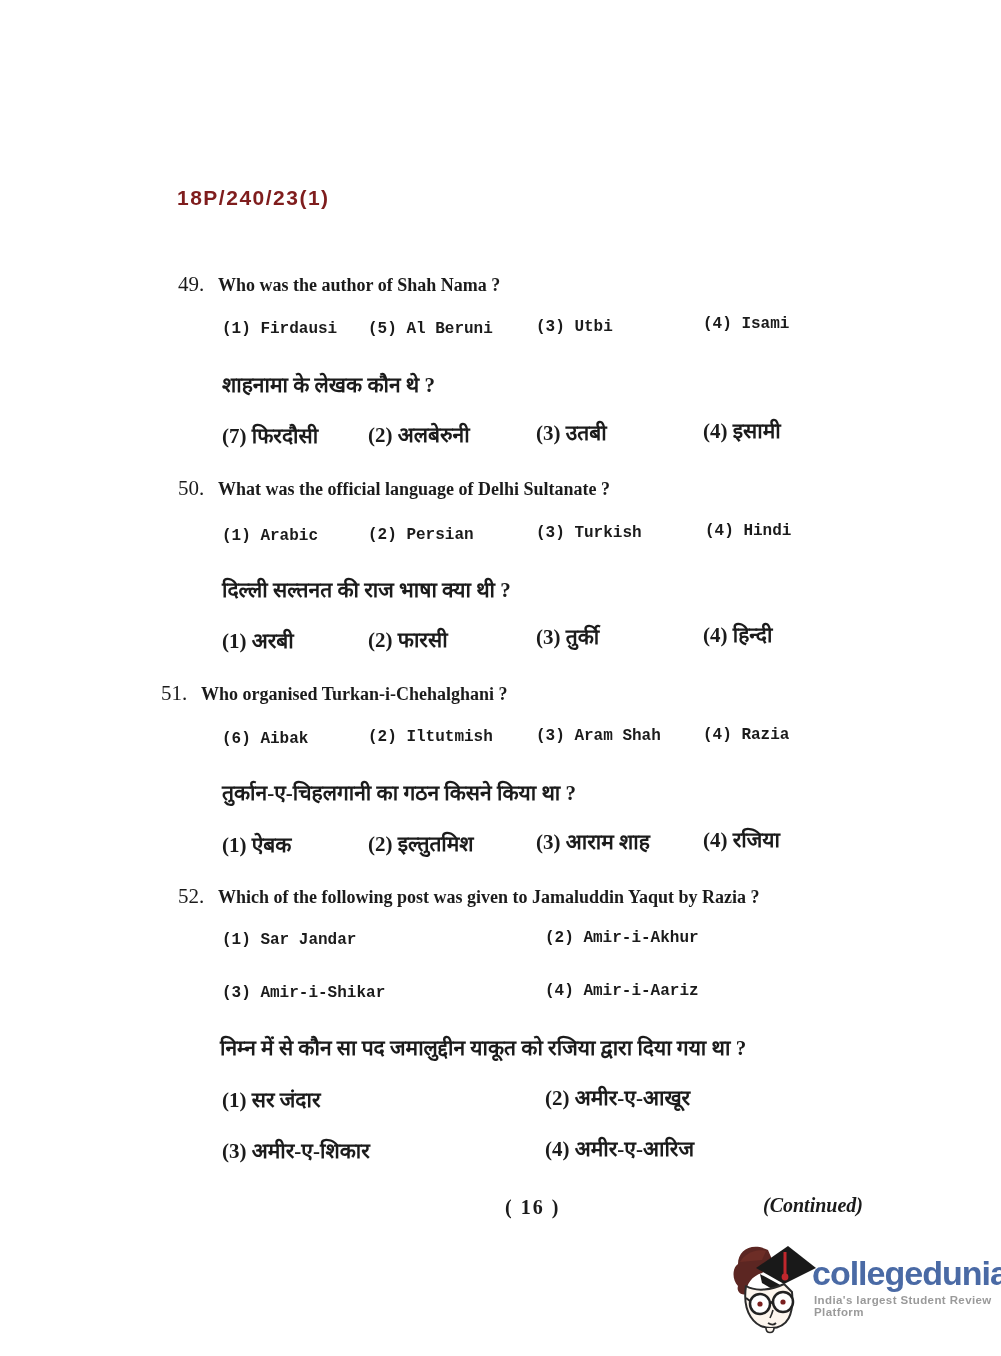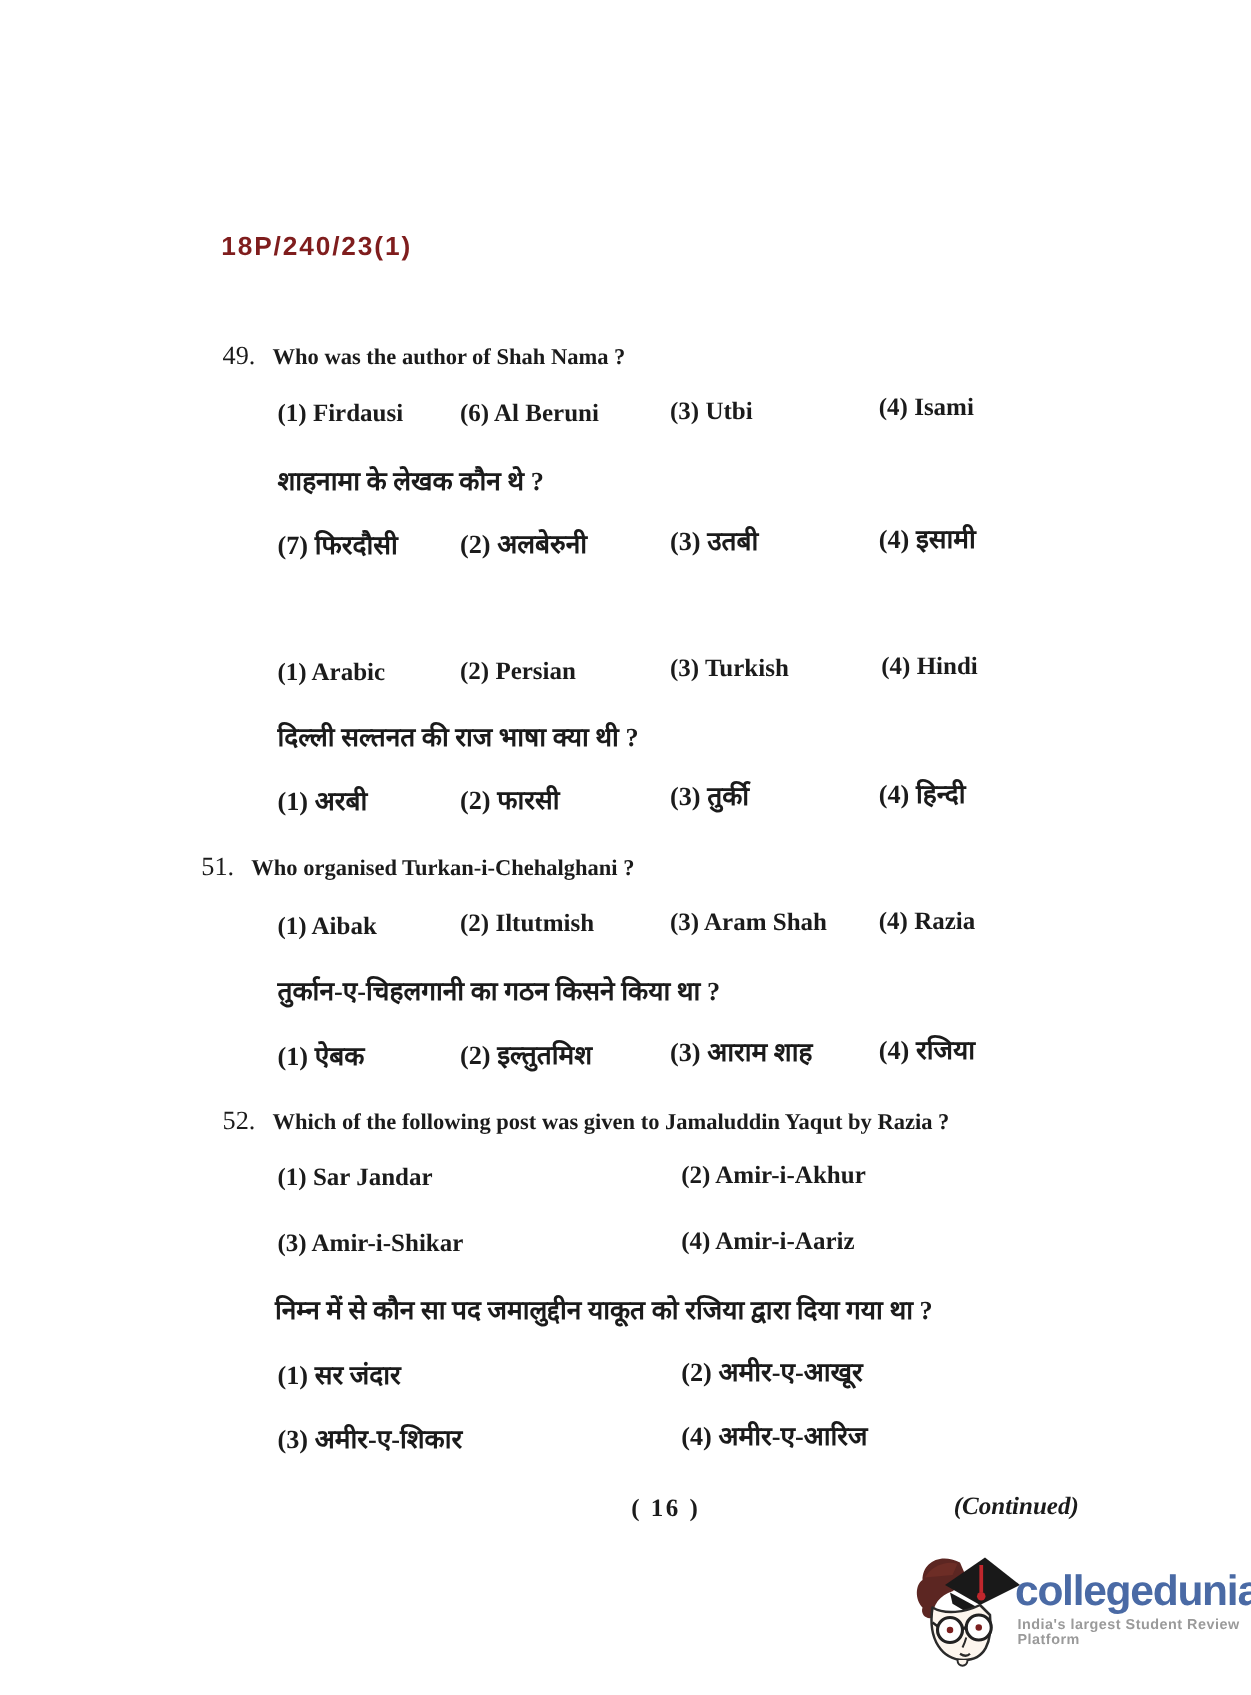--- a/index.html
+++ b/index.html
@@ -32,21 +32,22 @@
     font-size: 21px;
     display: inline-block;
     width: 40px;
   }
   .qtext {
     font-weight: 700;
     font-size: 18px;
   }
   .opt {
     font-weight: 700;
-    font-size: 20px;
+    font-size: 16px;
+    font-family: Liberation Mono, monospace;
   }
   .hi {
     font-weight: 700;
     font-size: 21px;
     font-family: "Liberation Serif", "DejaVu Serif", serif;
   }
 
   .footer-page { font-weight: 700; font-size: 20px; letter-spacing: 2px; }
   .footer-cont { font-weight: 700; font-style: italic; font-size: 20px; }
 
@@ -89,45 +90,48 @@
 <body>
 
 <div class="page">
 
   <div class="abs header-code" style="left:177px; top:186px">18P/240/23(1)</div>
 
   <div class="abs" style="left:178px; top:272px">
     <span class="qnum">49.</span><span class="qtext">Who was the author of Shah Nama ?</span>
   </div>
   <span class="abs opt" style="left:222px; top:320px">(1) Firdausi</span>
-  <span class="abs opt" style="left:368px; top:320px">(6) Al Beruni</span>
+  <span class="abs opt" style="left:368px; top:320px">(5) Al Beruni</span>
   <span class="abs opt" style="left:536px; top:318px">(3) Utbi</span>
   <span class="abs opt" style="left:703px; top:315px">(4) Isami</span>
 
   <span class="abs hi" style="left:222px; top:370px">शाहनामा के लेखक कौन थे ?</span>
   <span class="abs opt hi" style="left:222px; top:421px">(7) फिरदौसी</span>
   <span class="abs opt hi" style="left:368px; top:420px">(2) अलबेरुनी</span>
   <span class="abs opt hi" style="left:536px; top:418px">(3) उतबी</span>
   <span class="abs opt hi" style="left:703px; top:416px">(4) इसामी</span>
 
+  <div class="abs" style="left:178px; top:476px">
+    <span class="qnum">50.</span><span class="qtext">What was the official language of Delhi Sultanate ?</span>
+  </div>
   <span class="abs opt" style="left:222px; top:527px">(1) Arabic</span>
   <span class="abs opt" style="left:368px; top:526px">(2) Persian</span>
   <span class="abs opt" style="left:536px; top:524px">(3) Turkish</span>
   <span class="abs opt" style="left:705px; top:522px">(4) Hindi</span>
 
   <span class="abs hi" style="left:222px; top:575px">दिल्ली सल्तनत की राज भाषा क्या थी ?</span>
   <span class="abs opt hi" style="left:222px; top:626px">(1) अरबी</span>
   <span class="abs opt hi" style="left:368px; top:625px">(2) फारसी</span>
   <span class="abs opt hi" style="left:536px; top:622px">(3) तुर्की</span>
   <span class="abs opt hi" style="left:703px; top:620px">(4) हिन्दी</span>
 
   <div class="abs" style="left:161px; top:681px">
     <span class="qnum">51.</span><span class="qtext">Who organised Turkan-i-Chehalghani ?</span>
   </div>
-  <span class="abs opt" style="left:222px; top:730px">(1) Aibak</span>
+  <span class="abs opt" style="left:222px; top:730px">(6) Aibak</span>
   <span class="abs opt" style="left:368px; top:728px">(2) Iltutmish</span>
   <span class="abs opt" style="left:536px; top:727px">(3) Aram Shah</span>
   <span class="abs opt" style="left:703px; top:726px">(4) Razia</span>
 
   <span class="abs hi" style="left:222px; top:778px">तुर्कान-ए-चिहलगानी का गठन किसने किया था ?</span>
   <span class="abs opt hi" style="left:222px; top:830px">(1) ऐबक</span>
   <span class="abs opt hi" style="left:368px; top:829px">(2) इल्तुतमिश</span>
   <span class="abs opt hi" style="left:536px; top:827px">(3) आराम शाह</span>
   <span class="abs opt hi" style="left:703px; top:825px">(4) रजिया</span>
 

